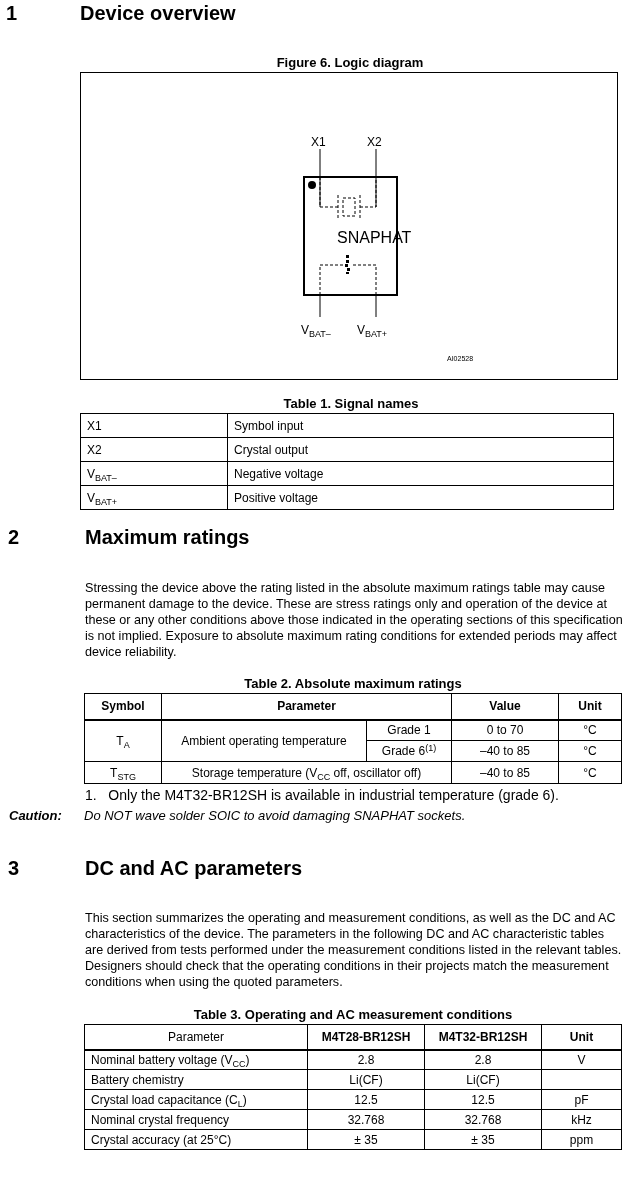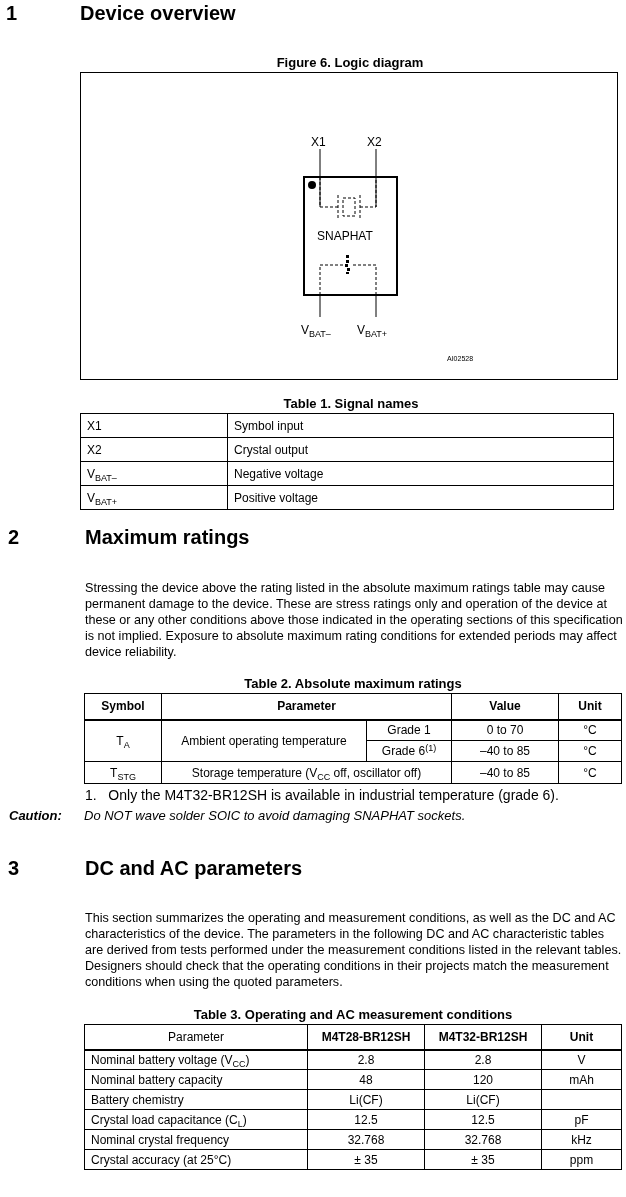--- a/index.html
+++ b/index.html
@@ -44,21 +44,21 @@
     <rect x="265" y="187" width="3" height="3" fill="#000"></rect>
     <rect x="264" y="191" width="3" height="3" fill="#000"></rect>
     <rect x="266" y="195" width="3" height="3" fill="#000"></rect>
     <rect x="265" y="199" width="3" height="2" fill="#000"></rect>
 
     <line x1="239" y1="222" x2="239" y2="244" stroke="#000" stroke-width="1"></line>
     <line x1="295" y1="222" x2="295" y2="244" stroke="#000" stroke-width="1"></line>
   </svg>
   <div class="abs" style="left:230px;top:62px;font-size:12px;">X1</div>
   <div class="abs" style="left:286px;top:62px;font-size:12px;">X2</div>
-  <div class="abs" style="left:236px;top:156px;font-size:12px;text-align:right;">SNAPHAT</div>
+  <div class="abs" style="left:256px;top:156px;font-size:16px;text-align:right;">SNAPHAT</div>
   <div class="abs" style="left:220px;top:250px;font-size:12px;"><span>V</span><sub>BAT–</sub></div>
   <div class="abs" style="left:276px;top:250px;font-size:12px;"><span>V</span><sub>BAT+</sub></div>
   <div class="abs" style="left:366px;top:282px;font-size:7px;">AI02528</div>
 </div>
 
 <div class="abs caption" style="left:81px;top:396px;width:540px;">Table 1. Signal names</div>
 <table class="abs" style="left:80px;top:413px;width:534px;">
   <tbody>
       <tr style="height:24px;">
     <td style="width:134px;"><span>X1</span></td>
@@ -132,26 +132,20 @@
     <th style="width:104px;">M4T32-BR12SH</th>
     <th>Unit</th>
   </tr>
   <tr style="height:20px;">
     <td><span>Nominal battery voltage (V</span><sub>CC</sub><span>)</span></td>
     <td class="c">2.8</td>
     <td class="c">2.8</td>
     <td class="c">V</td>
   </tr>
   <tr style="height:20px;">
-    <td><span>Nominal battery capacity</span></td>
-    <td class="c">48</td>
-    <td class="c">120</td>
-    <td class="c">mAh</td>
-  </tr>
-  <tr style="height:20px;">
     <td><span>Battery chemistry</span></td>
     <td class="c">Li(CF)</td>
     <td class="c">Li(CF)</td>
     <td class="c"></td>
   </tr>
   <tr style="height:20px;">
     <td><span>Crystal load capacitance (C</span><sub>L</sub><span>)</span></td>
     <td class="c">12.5</td>
     <td class="c">12.5</td>
     <td class="c">pF</td>

